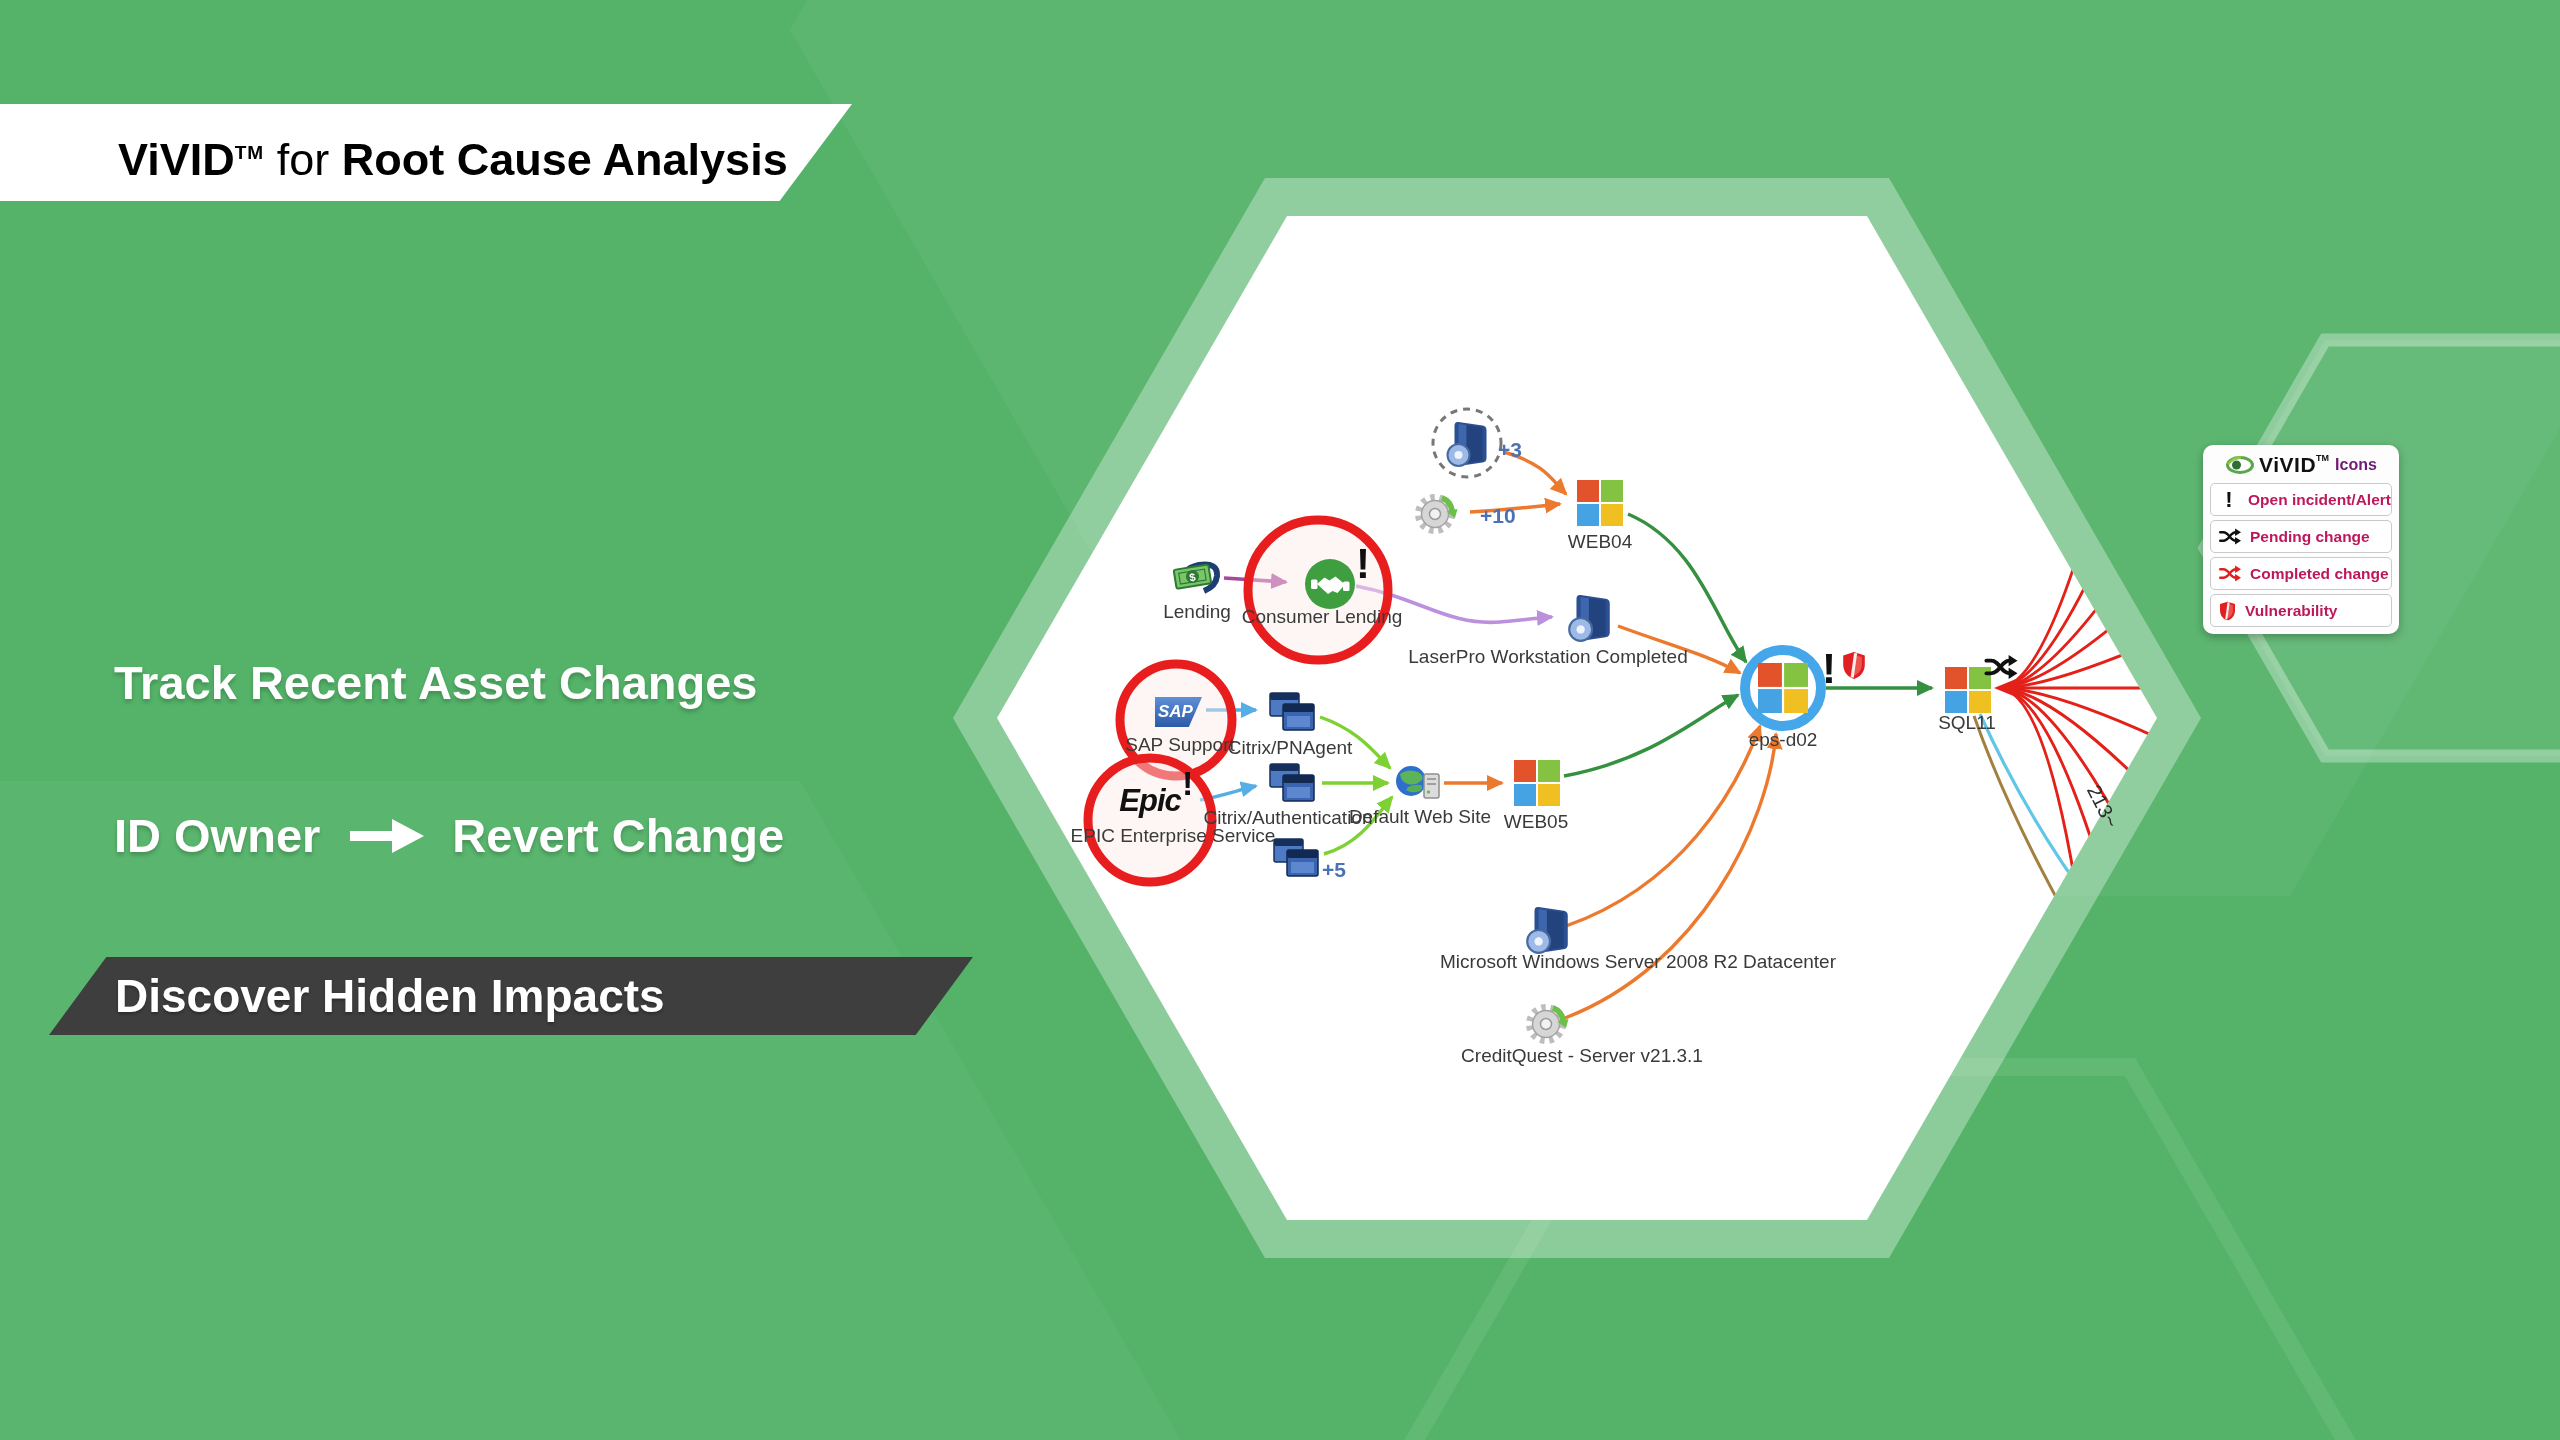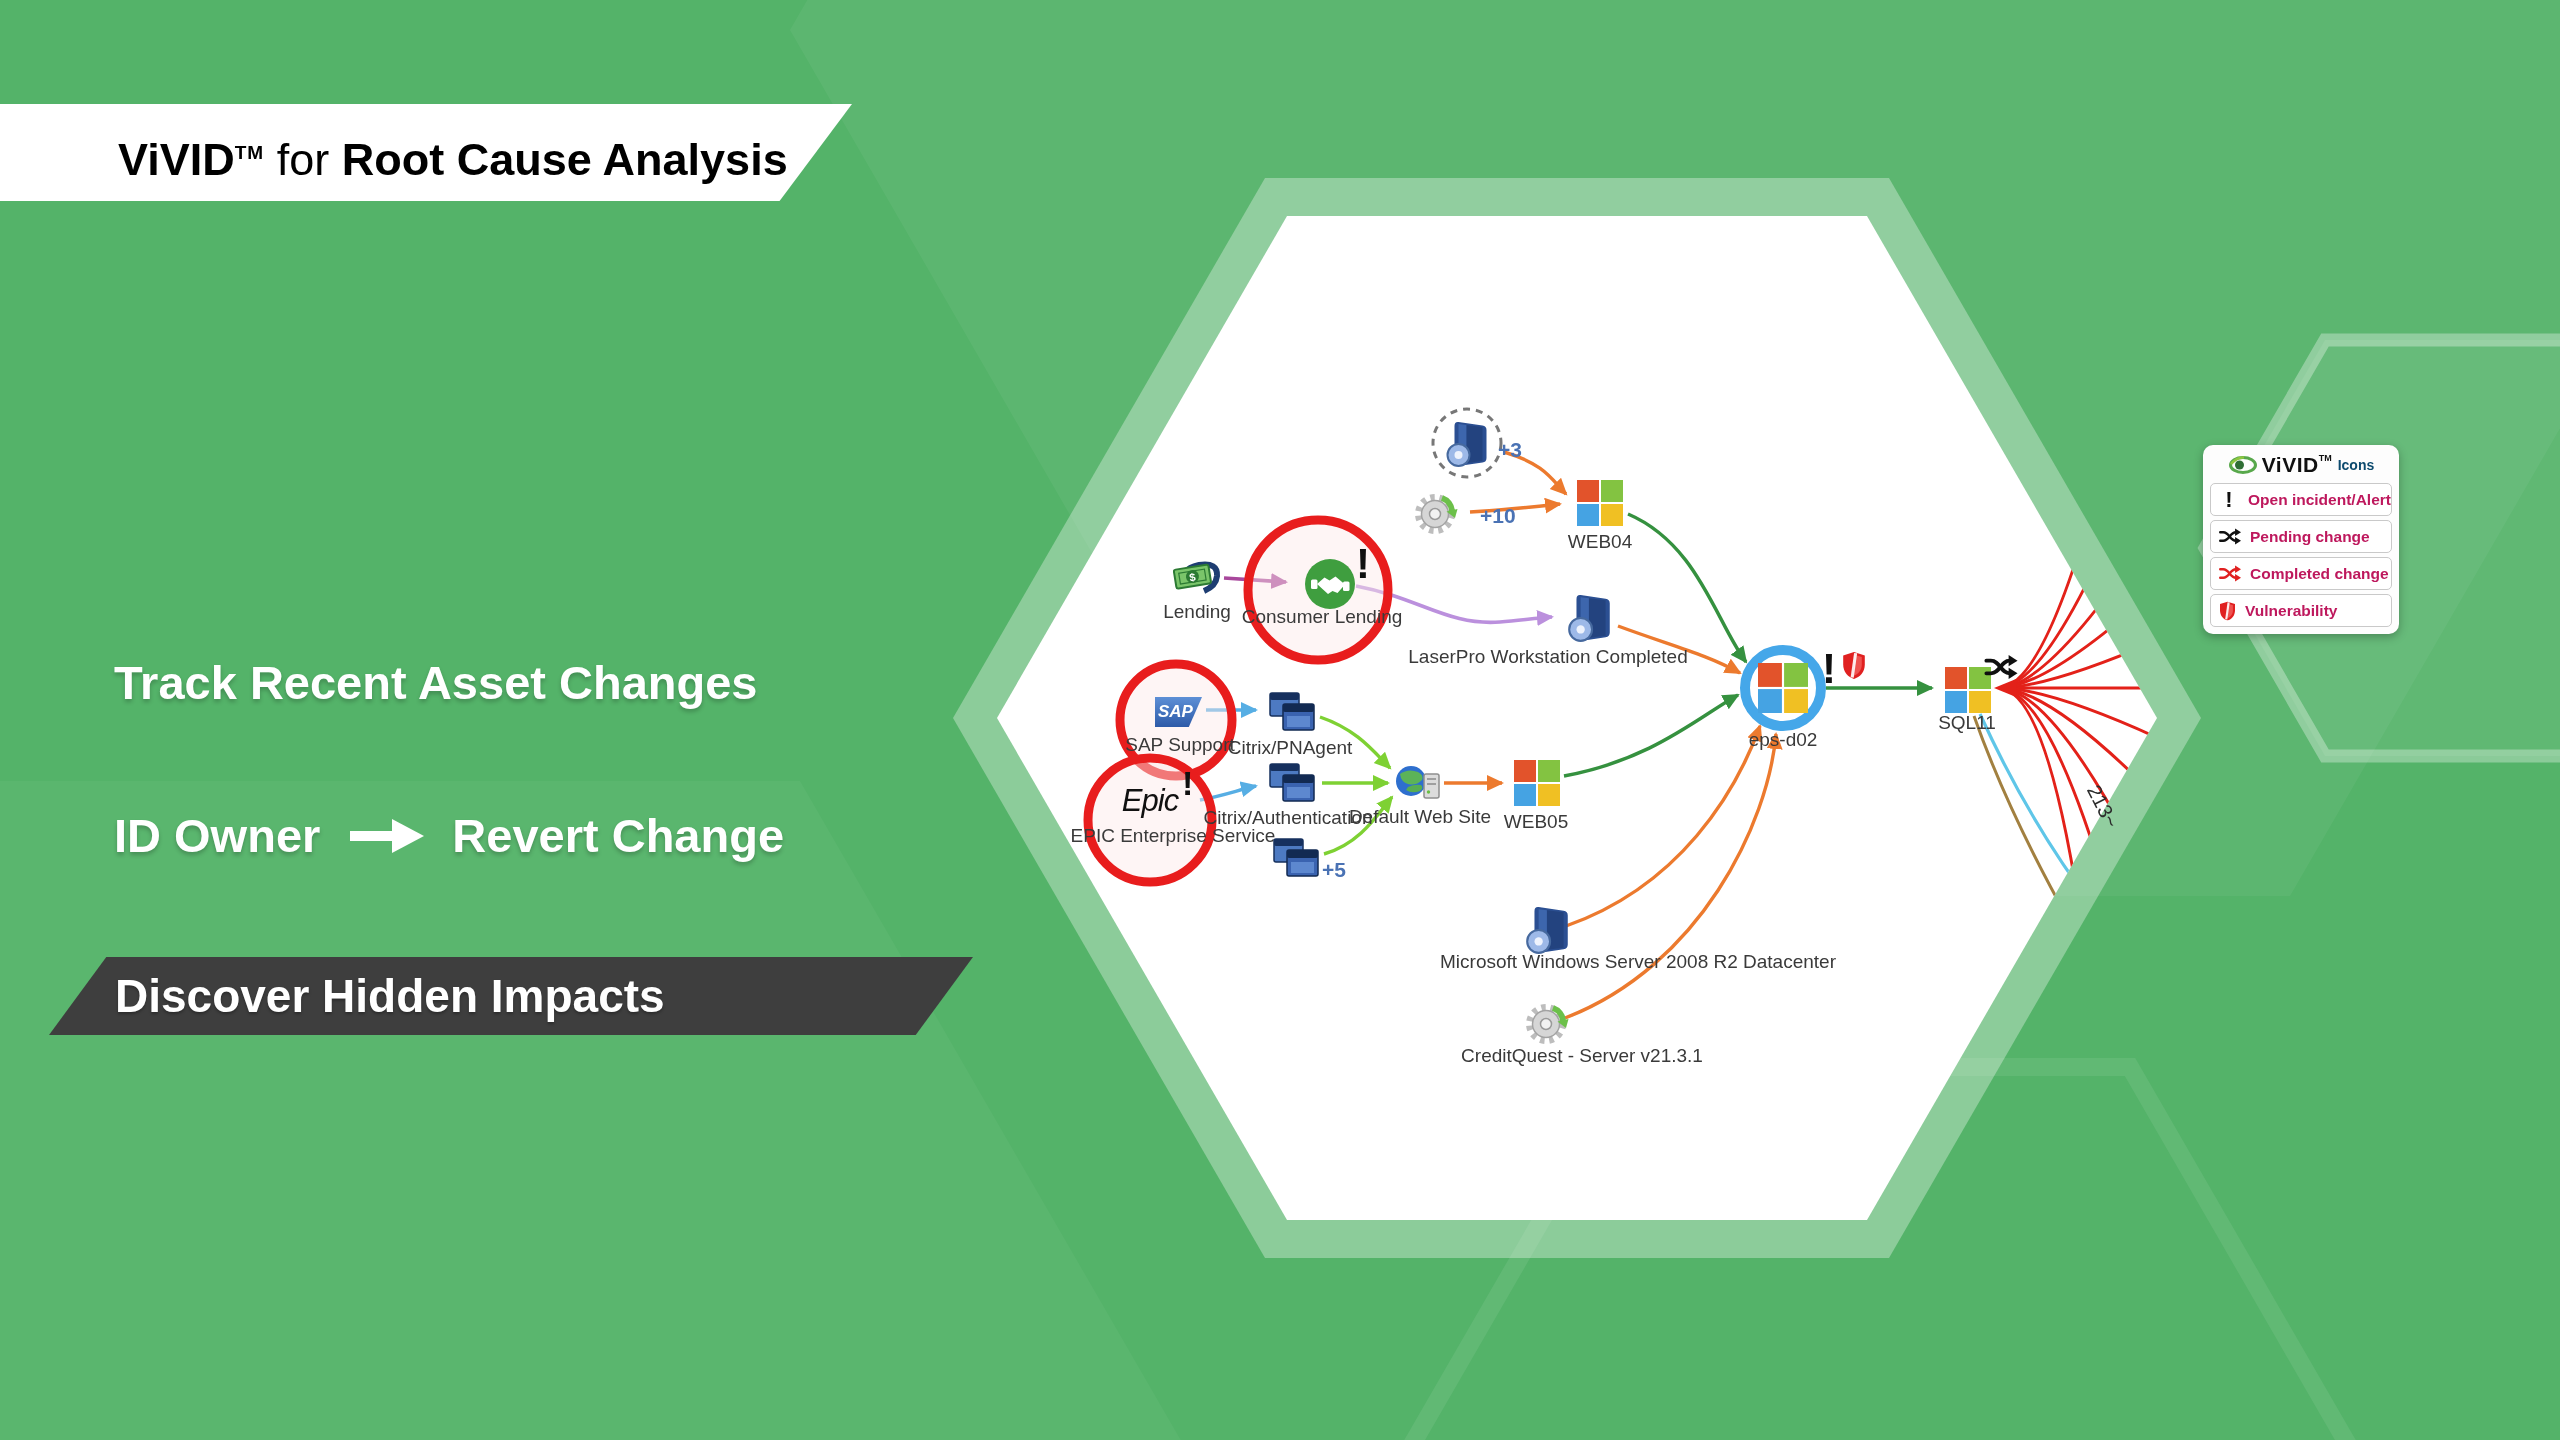--- a/index.html
+++ b/index.html
@@ -32,31 +32,31 @@
   .node{position:absolute;z-index:4;}
   .nlabel{position:absolute;transform:translateX(-50%);white-space:nowrap;
     font-size:19px;color:#3a3a3a;z-index:4;}
   .count{position:absolute;font-size:21px;font-weight:700;color:#4a72b4;z-index:4;white-space:nowrap;}
   .excl{position:absolute;font-weight:800;color:#101010;z-index:6;line-height:1;}
   .badge{position:absolute;z-index:6;}
   .sap-box{position:absolute;z-index:4;width:44px;height:30px;background:linear-gradient(180deg,#5d8fd6,#2d5aa8);
     display:flex;align-items:center;justify-content:flex-start;padding-left:3px;
     clip-path:polygon(0 0,100% 0,72% 100%,0 100%);box-shadow:0 0 0 3px rgba(255,255,255,.85);}
   .sap-box span{color:#fff;font-size:17px;font-weight:800;font-style:italic;letter-spacing:0;}
-  .epic-logo{position:absolute;z-index:4;font-size:31px;font-weight:400;font-style:italic;color:#111;
+  .epic-logo{position:absolute;z-index:4;font-size:31px;font-weight:700;font-style:italic;color:#111;
     transform:translateX(-50%);letter-spacing:-1px;}
   .rot-label{position:absolute;z-index:4;font-size:20px;color:#2c2c2c;transform:rotate(63deg);white-space:nowrap;}
 
   
   .legend{position:absolute;left:2203px;top:445px;width:196px;z-index:6;background:#fdfdfd;
     border-radius:10px;box-shadow:0 3px 10px rgba(0,0,0,.28);padding:8px 7px 7px 7px;box-sizing:border-box;}
   .legend-title{display:flex;align-items:center;justify-content:center;margin-bottom:6px;}
   .legend-title .brand{font-size:21px;font-weight:800;color:#101010;margin-left:4px;letter-spacing:.5px;}
   .legend-title .tm2{font-size:9px;vertical-align:super;color:#101010;font-weight:700;position:relative;top:-7px;}
-  .legend-title .suffix{font-size:14px;color:#0c4a6e;margin-left:6px;font-weight:600;}
+  .legend-title .suffix{font-size:16px;color:#701a75;margin-left:6px;font-weight:600;}
   .legend-row{display:flex;align-items:center;background:#fff;border:1px solid #c9c9c9;border-radius:5px;
     height:31px;margin-top:4px;padding-left:8px;}
   .legend-row .lab{font-size:15.5px;color:#be185d;margin-left:9px;font-weight:600;}
   .lx{font-size:22px;font-weight:800;color:#101010;width:20px;text-align:center;line-height:1;}
 </style>
 </head>
 <body>
 
 <div class="stage">
 

